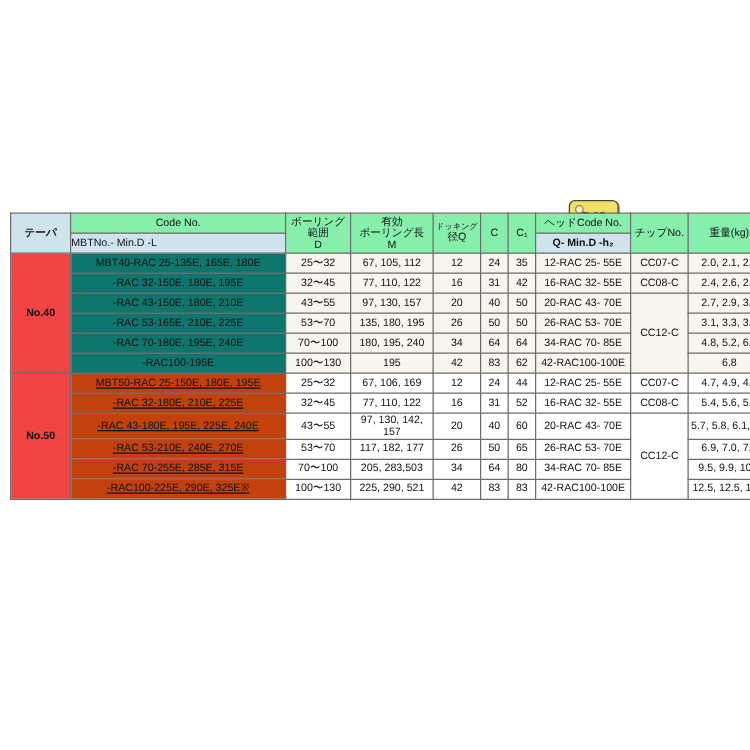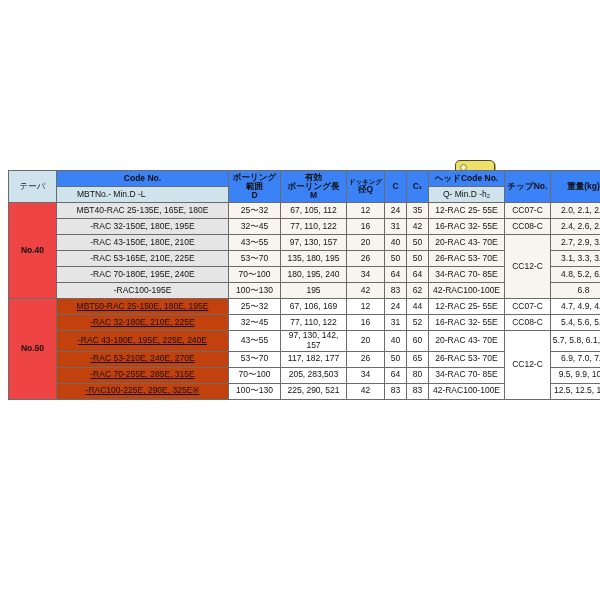--- a/index.html
+++ b/index.html
@@ -22,26 +22,26 @@
     border:1px solid #6b6b6b;
     font-size:8.5px;
     color:#111;
     text-align:center;
     vertical-align:middle;
     padding:0;
     line-height:1.15;
     height:15px;
   }
   
-  .hdr{ background:#3b82f6; font-weight:bold; }
+  .hdr{ background:#86efac; font-weight:normal; }
   .hdr-sub{ background:#cfe3ec; font-weight:bold; }
   .taper{ background:#ef4444; font-weight:bold; font-size:11px;}
-  .taperhead{ background:#cfe3ec; font-weight:normal; font-size:9px;}
-
-  .codecell{ text-align:left; padding-left:6px; background:#e5e5e5;}
+  .taperhead{ background:#cfe3ec; font-weight:bold; font-size:9px;}
+
+  .codecell{ text-align:left; padding-left:6px; background:#0f766e;}
   .codecell.w{ background:#c2410c;text-decoration:underline;}
   .plain{ background:#ffffff; }
   .beige{ background:#f7f5ee; }
   .bold{ font-weight:normal; }
   .tiny{ font-size:6.5px; }
 
   
   .badge{
     position:absolute;
     left:455px; top:160px;
@@ -101,22 +101,22 @@
           <div class="hdrline tiny">ドッキング</div>
           <div class="hdrline">径Q</div>
         </td>
         <td class="hdr" rowspan="2">C</td>
         <td class="hdr" rowspan="2">C₁</td>
         <td class="hdr">ヘッドCode No.</td>
         <td class="hdr" rowspan="2">チップNo.</td>
         <td class="hdr" rowspan="2">重量(kg)</td>
       </tr>
       <tr>
-        <td class="hdr-sub" style="text-align:left;padding-left:20px;font-weight:normal;">MBTNo.- Min.D -L</td>
-        <td class="hdr-sub" style="font-weight:normal;margin-top:44px;">Q- Min.D -h₂</td>
+        <td class="hdr-sub" style="text-align:left;padding-left:0;font-weight:normal;">MBTNo.- Min.D -L</td>
+        <td class="hdr-sub" style="font-weight:bold;margin-top:44px;">Q- Min.D -h₂</td>
       </tr>
 
       <tr>
         <td class="taper" rowspan="6">No.40</td>
         <td class="codecell">MBT40-RAC  25-135E, 165E, 180E</td>
         <td class="beige">25〜32</td>
         <td class="beige">67, 105, 112</td>
         <td class="beige">12</td>
         <td class="beige">24</td>
         <td class="beige">35</td>

